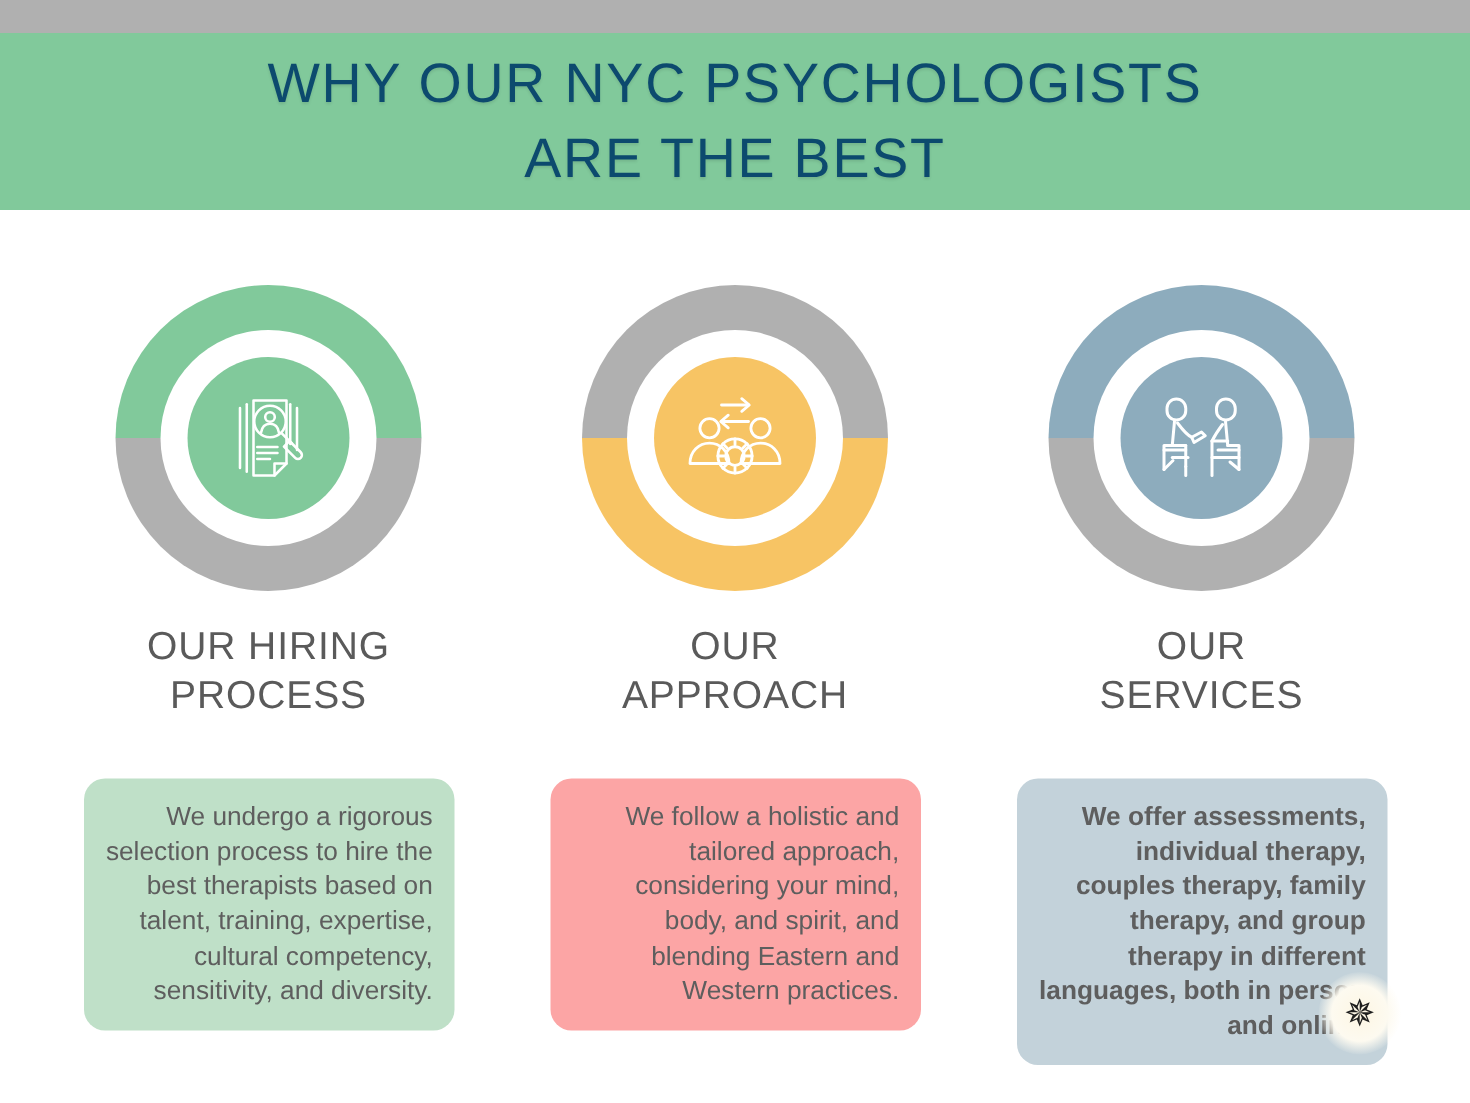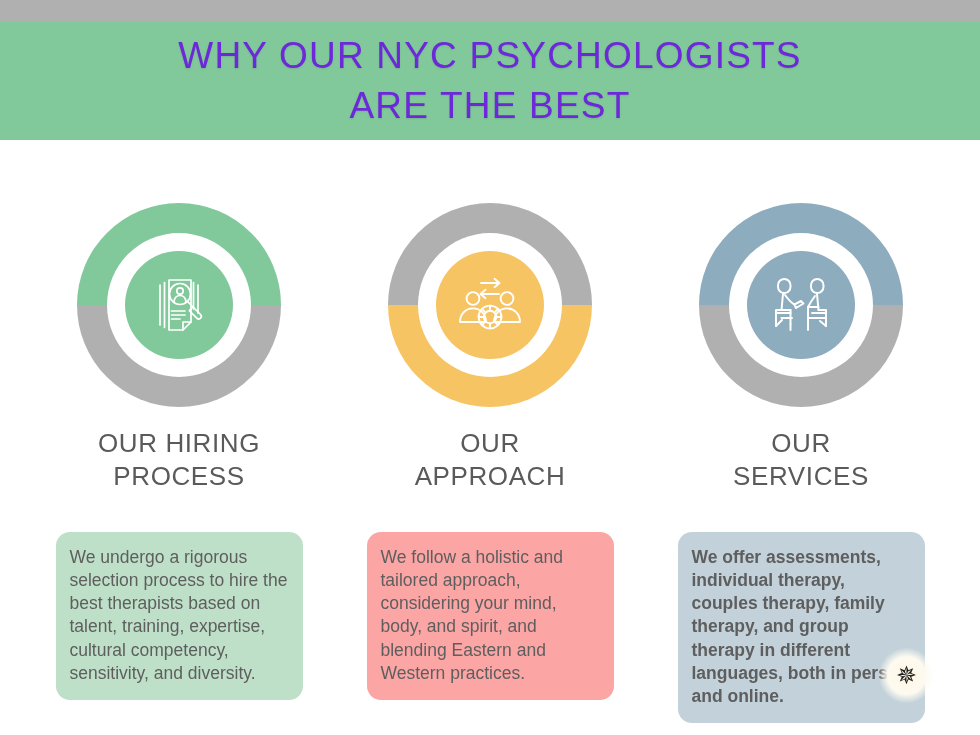--- a/index.html
+++ b/index.html
@@ -27,42 +27,42 @@
     position: absolute;
     top: 22px; left: 0;
     width: 980px;
     height: 118px;
     background: #81c99b;
     display: flex;
     align-items: center;
     justify-content: center;
   }
   .banner-title {
-    color: #6d28d9;
+    color: #0c4a6e;
     font-size: 37px;
     font-weight: 400;
     letter-spacing: 1.2px;
     line-height: 1.35;
     text-align: center;
     text-shadow: 0 1px 2px rgba(0,0,0,0.10);
     white-space: pre-line;
     font-family: "Liberation Sans", sans-serif;
   }
 
   
   .columns {
     position: absolute;
     top: 140px; left: 0;
     width: 980px;
     height: 520px;
     display: flex;
     justify-content: center;
     align-items: flex-start;
     gap: 46px;
-    padding-top: 63px;
+    padding-top: 50px;
     box-sizing: border-box;
   }
   .column {
     width: 265px;
     display: flex;
     flex-direction: column;
     align-items: center;
   }
 
   
@@ -109,21 +109,21 @@
   
   .card-body {
     margin-top: 18px;
     width: 247px;
     border-radius: 14px;
     padding: 14px 14px 15px 14px;
     box-sizing: border-box;
     font-size: 17.5px;
     line-height: 1.33;
     color: #5e5e5e;
-    text-align: left;
+    text-align: right;
   }
 
   
   .corner-badge {
     position: absolute;
     left: 879px;
     top: 648px;
     width: 55px;
     height: 55px;
     border-radius: 50%;

